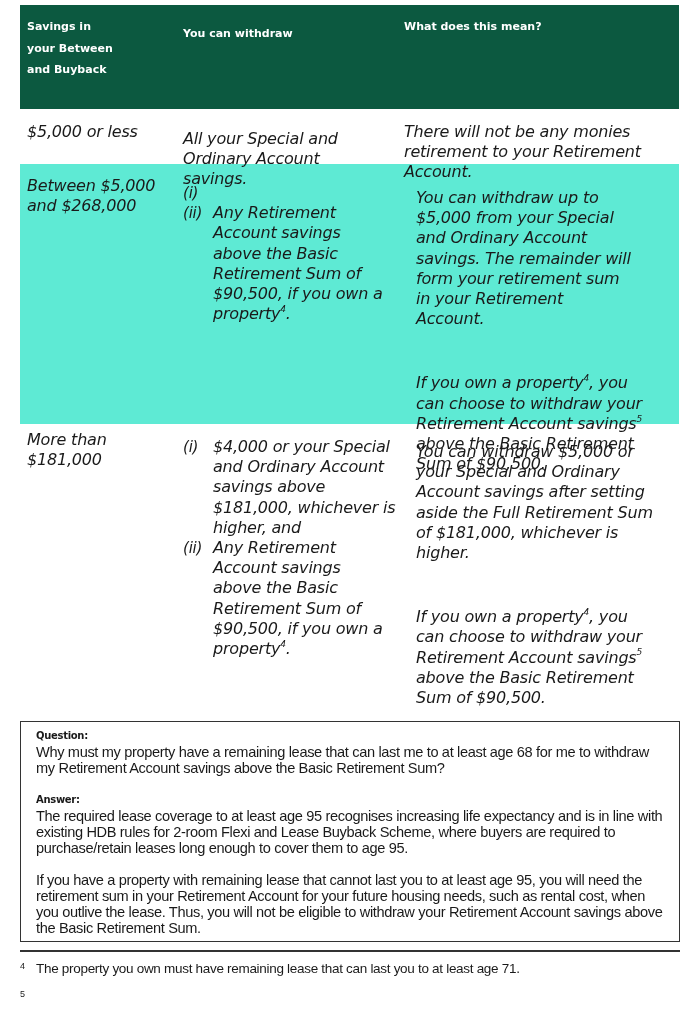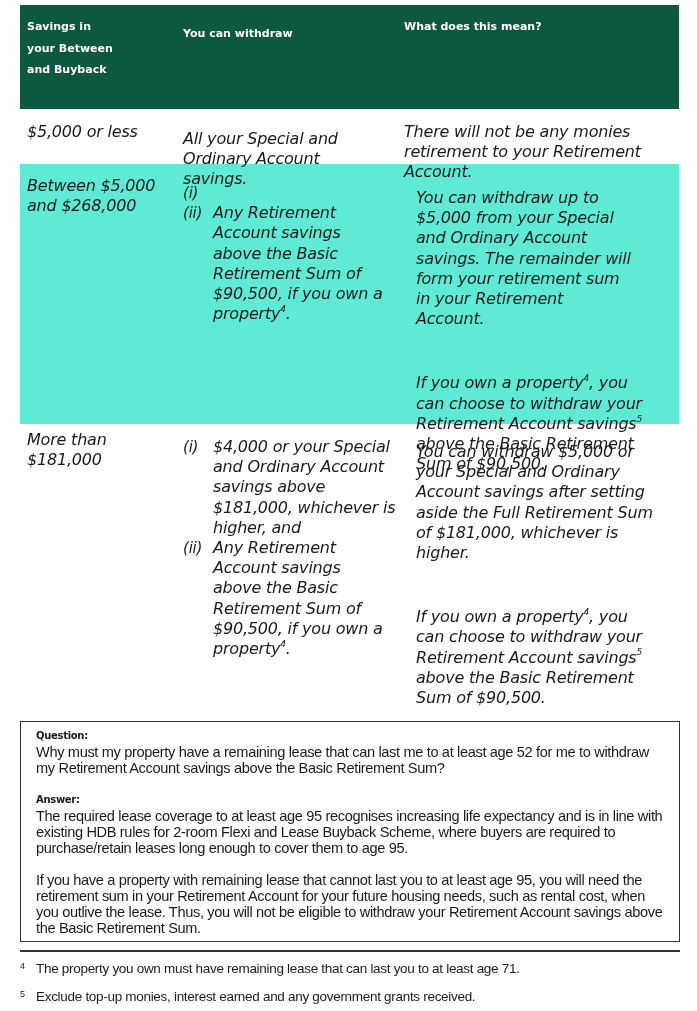--- a/index.html
+++ b/index.html
@@ -119,30 +119,29 @@
     <div class="c3" style="padding-right:14px">
       <p class="para">You can withdraw $5,000 or your Special and Ordinary Account savings after setting aside the Full Retirement Sum of $181,000, whichever is higher.</p>
       <div class="gap"></div>
       <p class="para"><span>If you own a property</span><sup>4</sup><span>, you can choose to withdraw your Retirement Account savings</span><sup>5</sup><span> above the Basic Retirement Sum of $90,500.</span></p>
     </div>
   </div>
 </div>
 
 <div class="qa">
   <div class="lbl">Question:</div>
-  <p>Why must my property have a remaining lease that can last me to at least age 52 for me to withdraw my Retirement Account savings above the Basic Retirement Sum?</p>
+  <p>Why must my property have a remaining lease that can last me to at least age 68 for me to withdraw my Retirement Account savings above the Basic Retirement Sum?</p>
   <div class="spacer"></div>
   <div class="lbl">Answer:</div>
   <p>The required lease coverage to at least age 95 recognises increasing life expectancy and is in line with existing HDB rules for 2-room Flexi and Lease Buyback Scheme, where buyers are required to purchase/retain leases long enough to cover them to age 95.</p>
   <div class="spacer"></div>
   <p>If you have a property with remaining lease that cannot last you to at least age 95, you will need the retirement sum in your Retirement Account for your future housing needs, such as rental cost, when you outlive the lease. Thus, you will not be eligible to withdraw your Retirement Account savings above the Basic Retirement Sum.</p>
 </div>
 
 <div class="rule"></div>
 
 <div class="fn fn1">
   <span class="mark">4</span>
   <span>The property you own must have remaining lease that can last you to at least age 71.</span>
 </div>
 <div class="fn fn2">
   <span class="mark">5</span>
-  <span>Exclude top-up monies, interest earned and any government grants received.</span>
 </div>
 
 </body></html>

